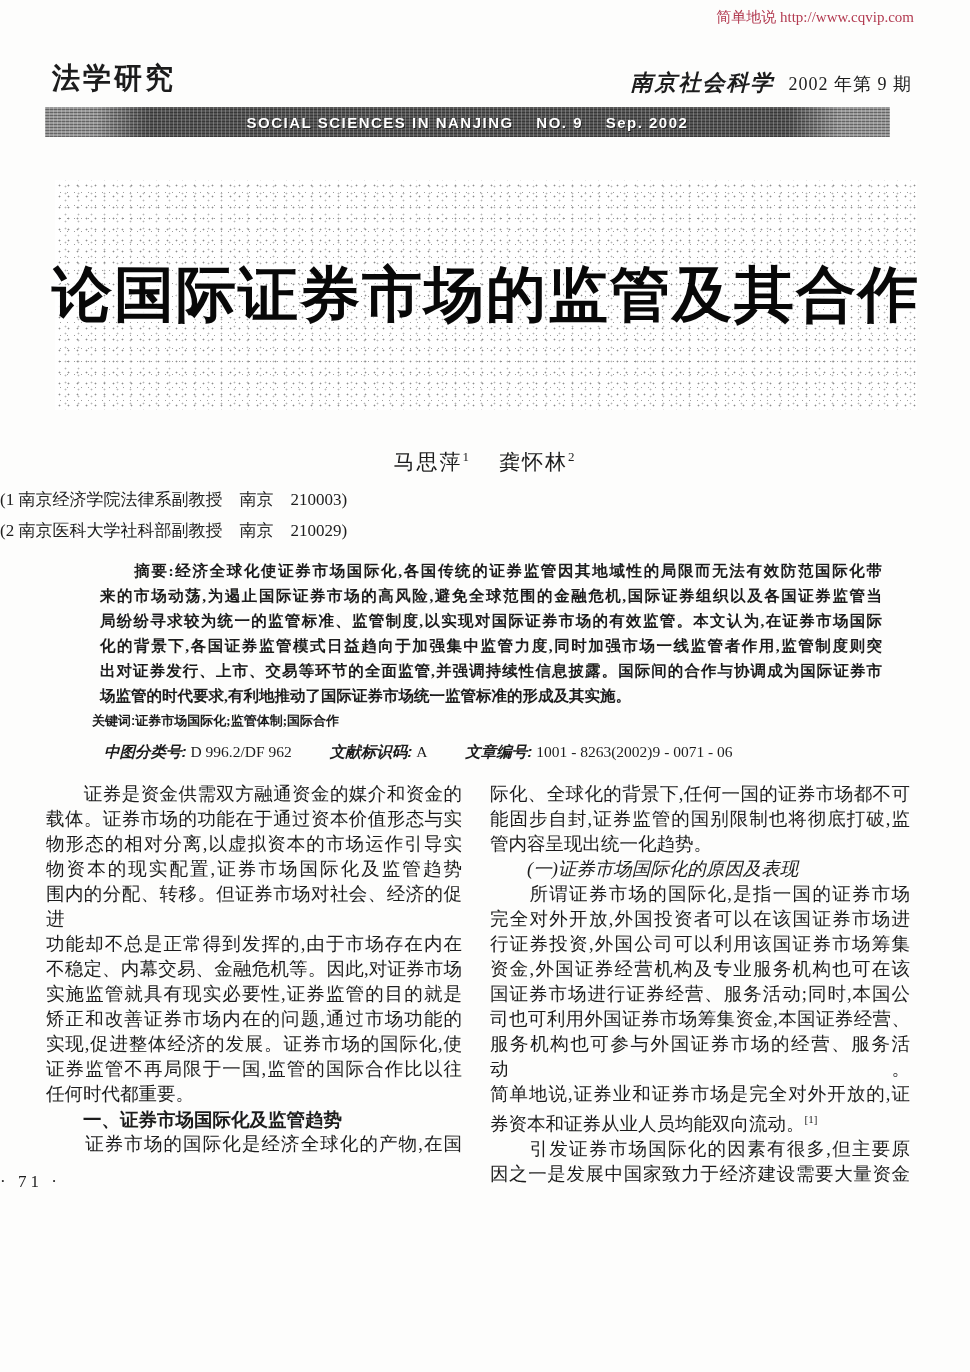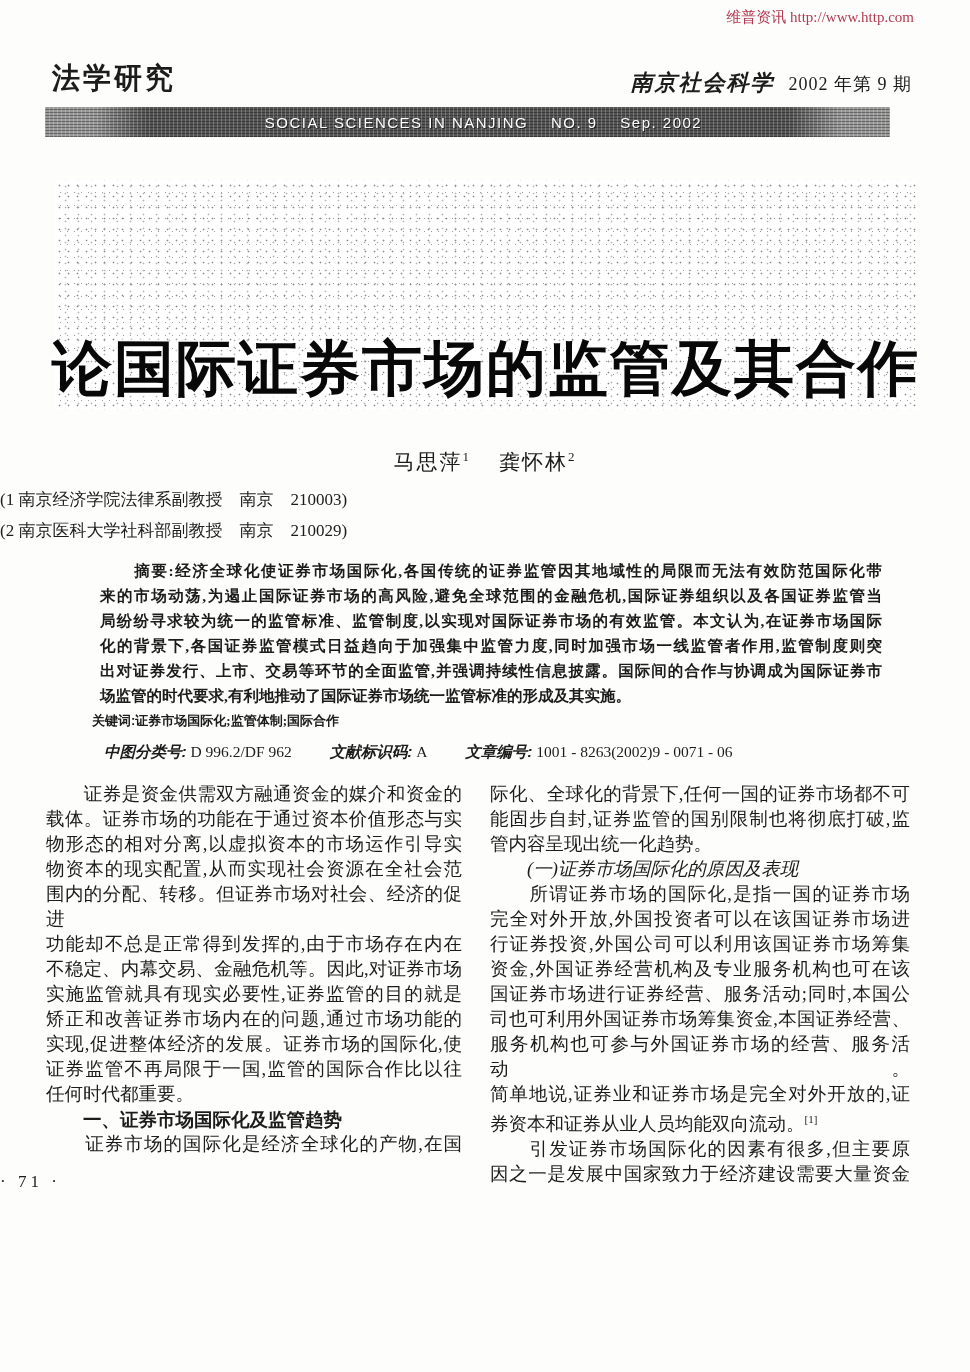--- a/index.html
+++ b/index.html
@@ -35,34 +35,33 @@
     position:absolute; top:107px; left:45px; width:845px; height:30px;
     background-color:#4e4e4e;
     background-image:
       repeating-linear-gradient(90deg, rgba(255,255,255,0.22) 0 1px, transparent 1px 4px),
       repeating-linear-gradient(0deg, rgba(0,0,0,0.35) 0 1px, transparent 1px 3px),
       linear-gradient(90deg, #9a9a9a 0 6%, #555 12% 88%, #9a9a9a 94%);
     display:flex; align-items:center; justify-content:center;
   }
   .banner-text {
     color:#fff; font-family:"Liberation Sans", sans-serif;
-    font-weight:400; font-size:15px; letter-spacing:1.5px; white-space:pre;
+    font-weight:700; font-size:15px; letter-spacing:1.5px; white-space:pre;
     text-shadow:1px 1px 0 rgba(0,0,0,0.6);
-    padding-left:32px;
   }
   .title-block {
     position:absolute; top:180px; left:55px; width:862px; height:230px;
     background-color:#fff;
     background-image:
       radial-gradient(circle, #8d8d8d 0.8px, transparent 1.1px),
       radial-gradient(circle, #b5b5b5 0.8px, transparent 1.1px),
       radial-gradient(circle, #9b9b9b 0.7px, transparent 1px);
     background-size:9px 11px, 13px 7px, 7px 13px;
     background-position:0 0, 4px 3px, 2px 6px;
-    display:flex; align-items:flex-end; justify-content:center;
+    display:flex; align-items:center; justify-content:center;
   }
   .article-title {
     font-family:"Liberation Sans", sans-serif;
     font-size:60px; font-weight:900; color:#080808;
     letter-spacing:2px; white-space:nowrap;
     text-shadow:3px 3px 0 #ffffff, -2px -2px 0 rgba(255,255,255,0.85);
   }
   .authors { position:absolute; top:448px; left:0; width:100%; text-align:center; font-size:21px; }
   .author { margin:0 14px; letter-spacing:2px; }
   .author sup { font-size:13px; }
@@ -82,21 +81,21 @@
   .col sup { font-size:11px; }
   .col-left  { left:46px;  width:416px; }
   .col-right { left:490px; width:420px; }
   .page-number { position:absolute; top:1172px; left:0; width:100%; text-align:left; font-size:17px; letter-spacing:4px; }
 </style>
 </head>
 <body>
 
 <div class="page">
 
-  <div class="watermark">维普资讯 http://www.http.com</div>
+  <div class="watermark">简单地说 http://www.cqvip.com</div>
 
   <div class="header-row">
     <div class="journal-section">法学研究</div>
     <div class="journal-right">
       <span class="journal-name">南京社会科学</span><span class="issue-label">2002 年第 9 期</span>
     </div>
   </div>
 
   <div class="banner">
     <span class="banner-text">SOCIAL SCIENCES IN NANJING    NO. 9    Sep. 2002</span>
@@ -130,21 +129,21 @@
     <span class="meta-pair"><span class="meta-label">中图分类号:</span> <span>D 996.2/DF 962</span></span>
     <span class="meta-pair"><span class="meta-label">文献标识码:</span> <span>A</span></span>
     <span class="meta-pair"><span class="meta-label">文章编号:</span> <span>1001 - 8263(2002)9 - 0071 - 06</span></span>
   </div>
 
   <div class="body-columns">
     <div class="col col-left" id="col-left">
         <div class="tline">　　证券是资金供需双方融通资金的媒介和资金的</div>
         <div class="tline">载体。证券市场的功能在于通过资本价值形态与实</div>
         <div class="tline">物形态的相对分离,以虚拟资本的市场运作引导实</div>
-        <div class="tline">物资本的现实配置,从而实现社会资源在全社会范</div>
+        <div class="tline">物资本的现实配置,证券市场国际化及监管趋势</div>
         <div class="tline">围内的分配、转移。但证券市场对社会、经济的促进</div>
         <div class="tline">功能却不总是正常得到发挥的,由于市场存在内在</div>
         <div class="tline">不稳定、内幕交易、金融危机等。因此,对证券市场</div>
         <div class="tline">实施监管就具有现实必要性,证券监管的目的就是</div>
         <div class="tline">矫正和改善证券市场内在的问题,通过市场功能的</div>
         <div class="tline">实现,促进整体经济的发展。证券市场的国际化,使</div>
         <div class="tline">证券监管不再局限于一国,监管的国际合作比以往</div>
         <div class="tline nofill">任何时代都重要。</div>
         <div class="tline nofill head">　　一、证券市场国际化及监管趋势</div>
         <div class="tline">　　证券市场的国际化是经济全球化的产物,在国</div>

